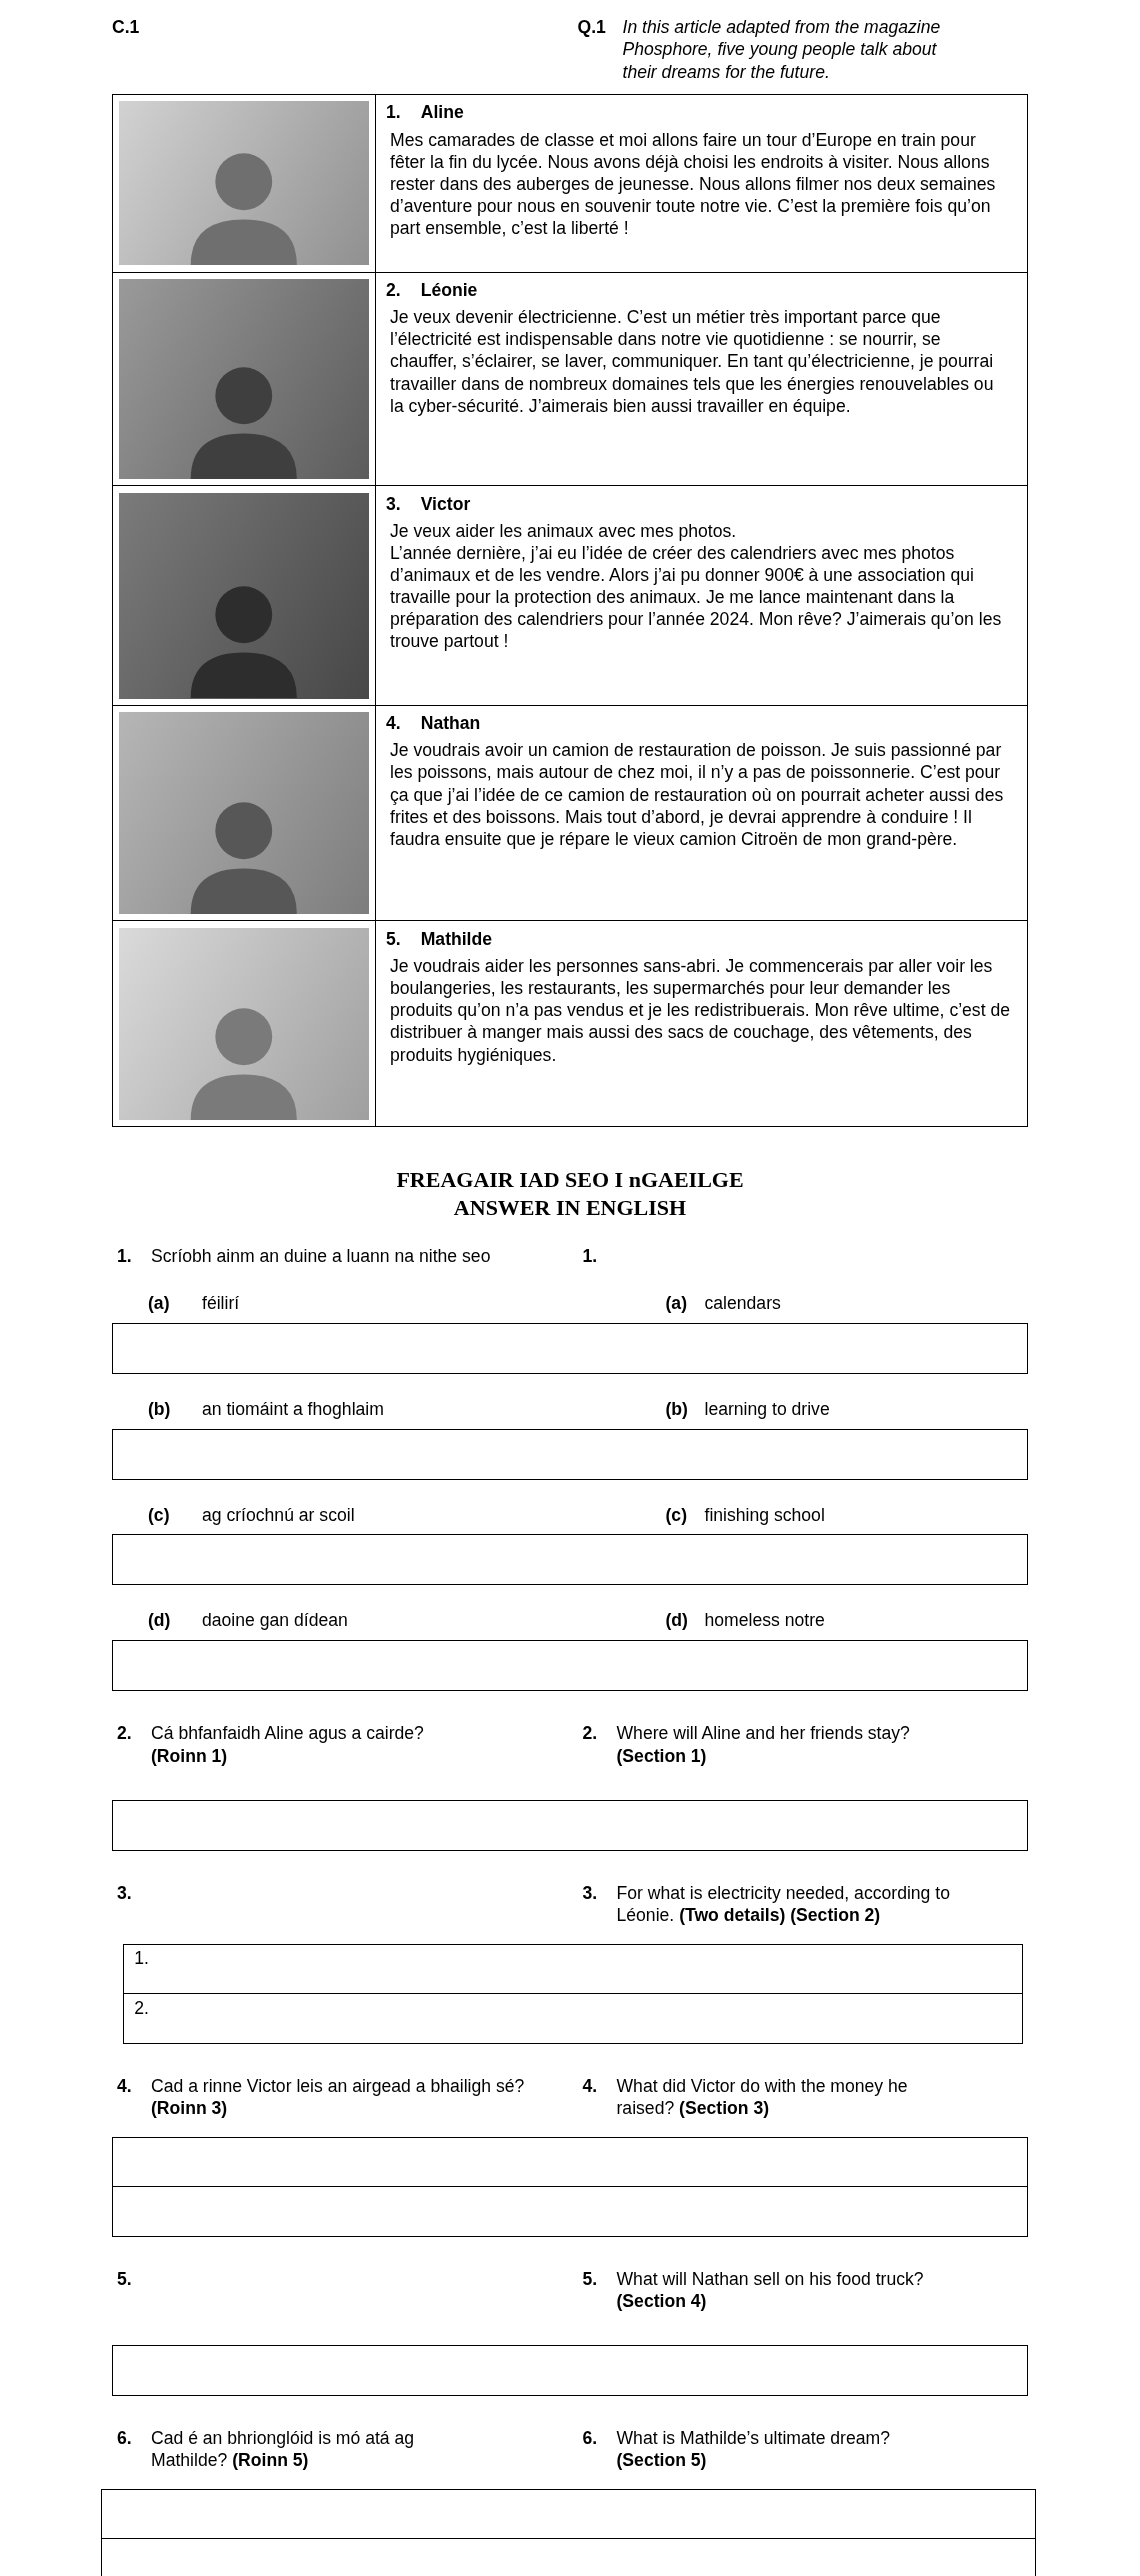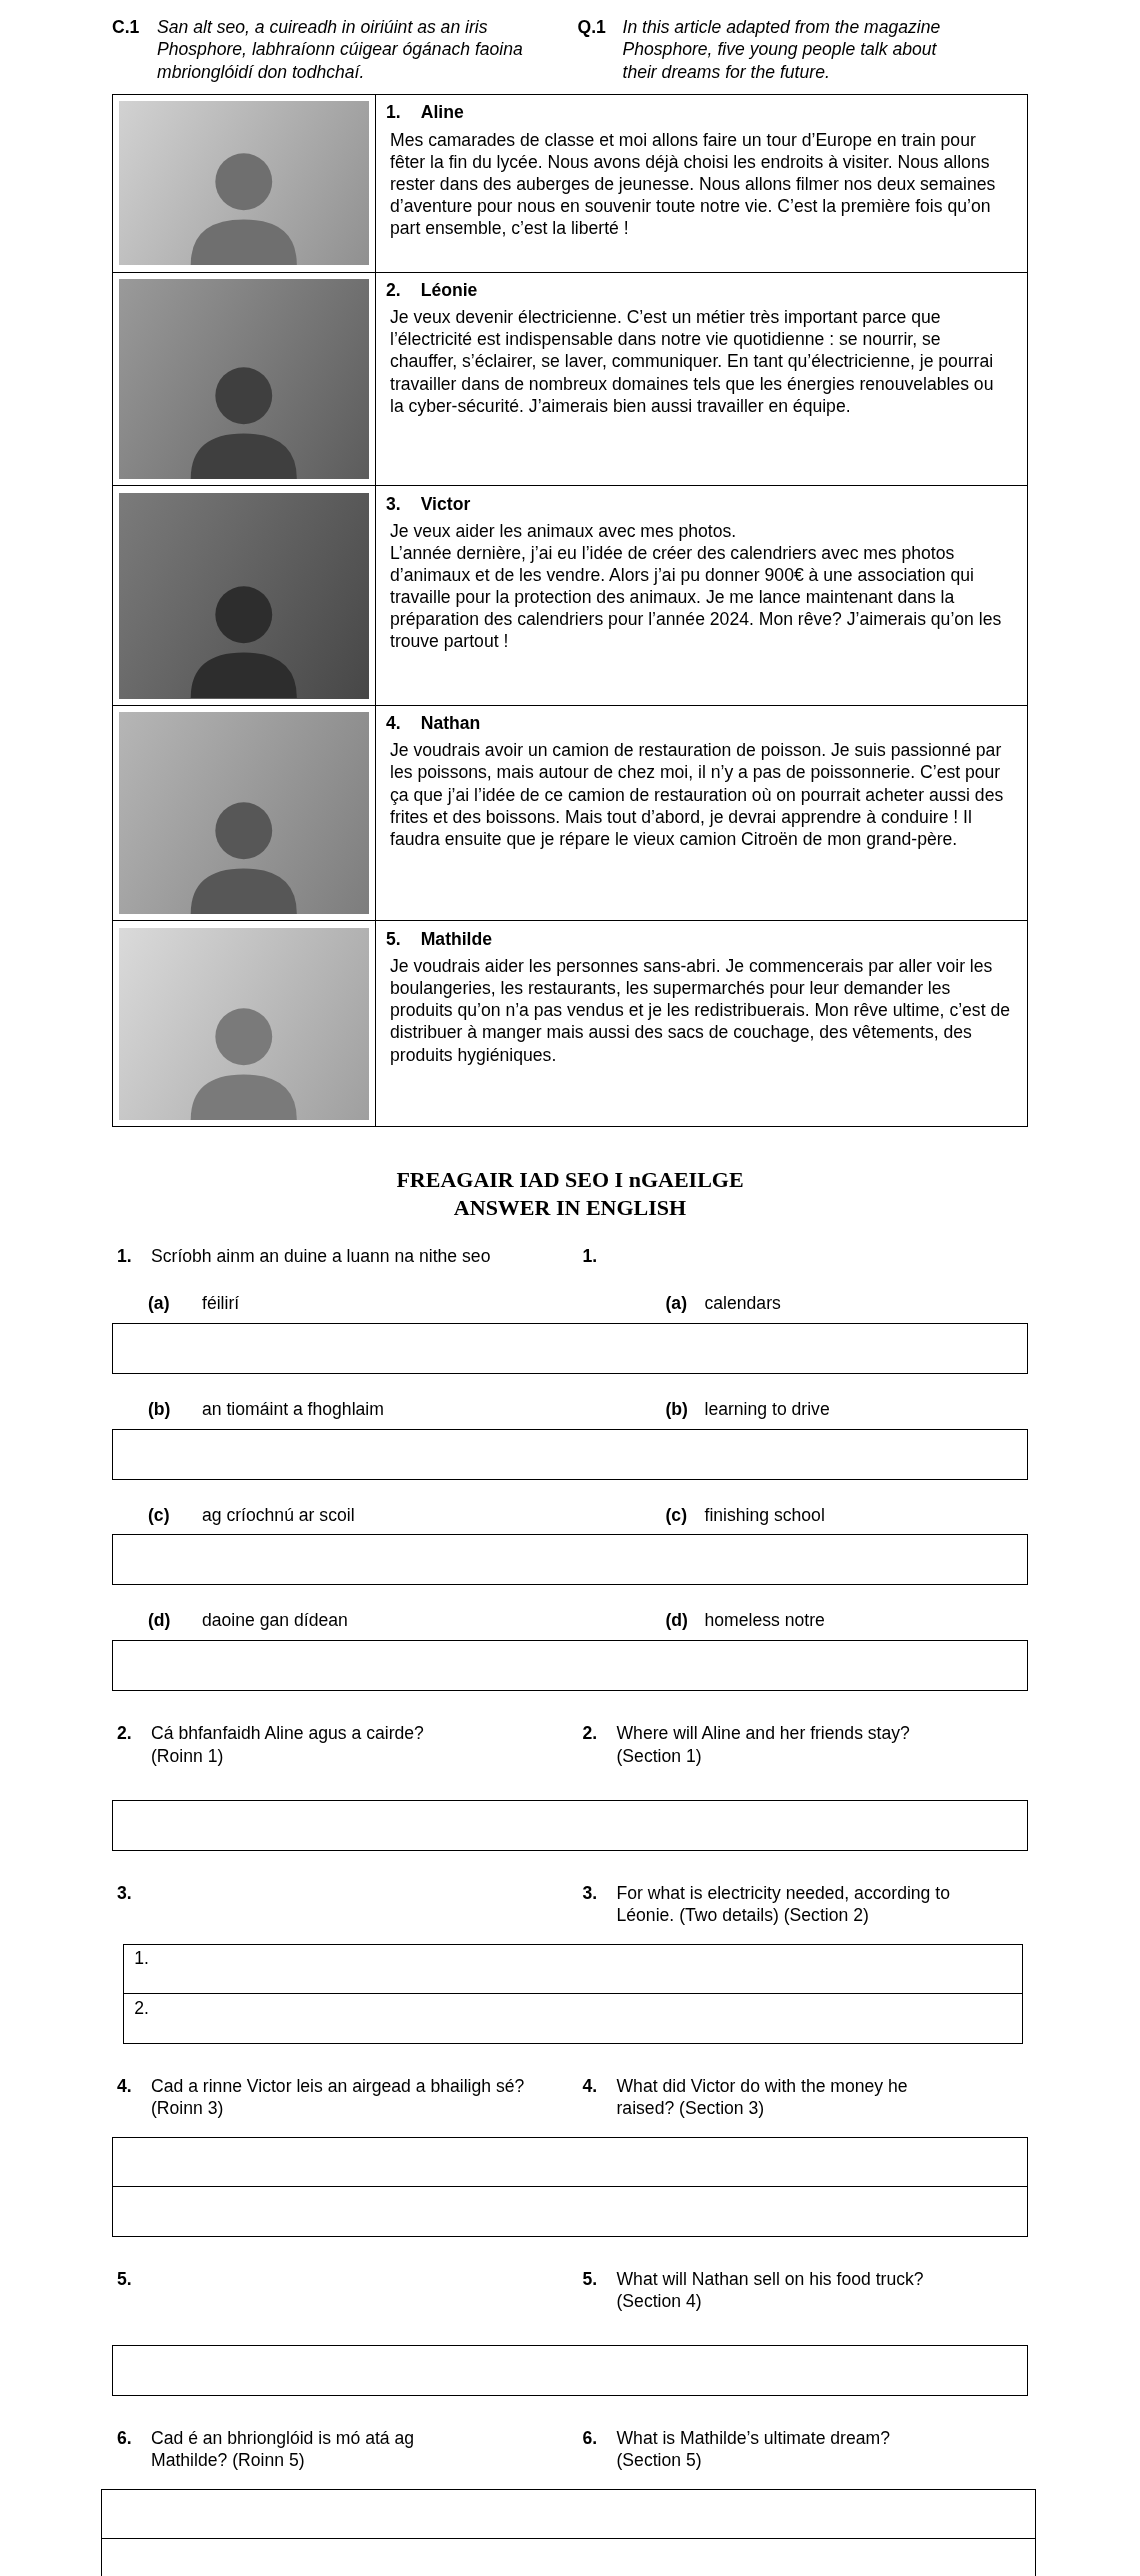--- a/index.html
+++ b/index.html
@@ -40,21 +40,21 @@
   .person-text{margin:4px;white-space:pre-line}
 
   
   .qa{margin-top:39px}
   .qa-headrow{display:grid;grid-template-columns:1fr;column-gap:15px;margin-bottom:24px}
   .qa-head{font-family:"Liberation Serif",serif;font-size:22px;font-weight:bold;text-align:center;margin:0}
   .q-row{display:grid;grid-template-columns:1fr 1fr;column-gap:15px}
   .q-col{display:flex;align-items:flex-start;padding-left:5px}
   .qnum{font-weight:bold;flex:0 0 34px}
   .qtext{flex:1}
-  .qref{font-weight:normal}
+  .qref{font-weight:bold}
   .qref.block{display:block}
   .mw470{max-width:295px}
   .mw620{max-width:389px}
   .mw500{max-width:314px}
   .mw460{max-width:289px}
 
   .part-row{display:grid;grid-template-columns:1fr 1fr;column-gap:15px;margin-top:24px}
   .part-col{display:flex;align-items:flex-start}
   .part-col.ga{padding-left:36px}
   .part-col.ga .plabel{flex:0 0 54px}
@@ -72,21 +72,20 @@
   .gap-lg{margin-top:33px}
 </style>
 </head>
 <body>
 
 <div class="page">
 
   <div class="intro">
     <div class="intro-col">
       <span class="intro-label">C.1</span>
-      <p class="intro-text ga">San alt seo, a cuireadh in oiriúint as an iris Phosphore, labhraíonn cúigear ógánach faoina mbrionglóidí don todhchaí.</p>
     </div>
     <div class="intro-col">
       <span class="intro-label">Q.1</span>
       <p class="intro-text en">In this article adapted from the magazine Phosphore, five young people talk about their dreams for the future.</p>
     </div>
   </div>
 
   <div class="people-table">
 
     <div class="person-row">

